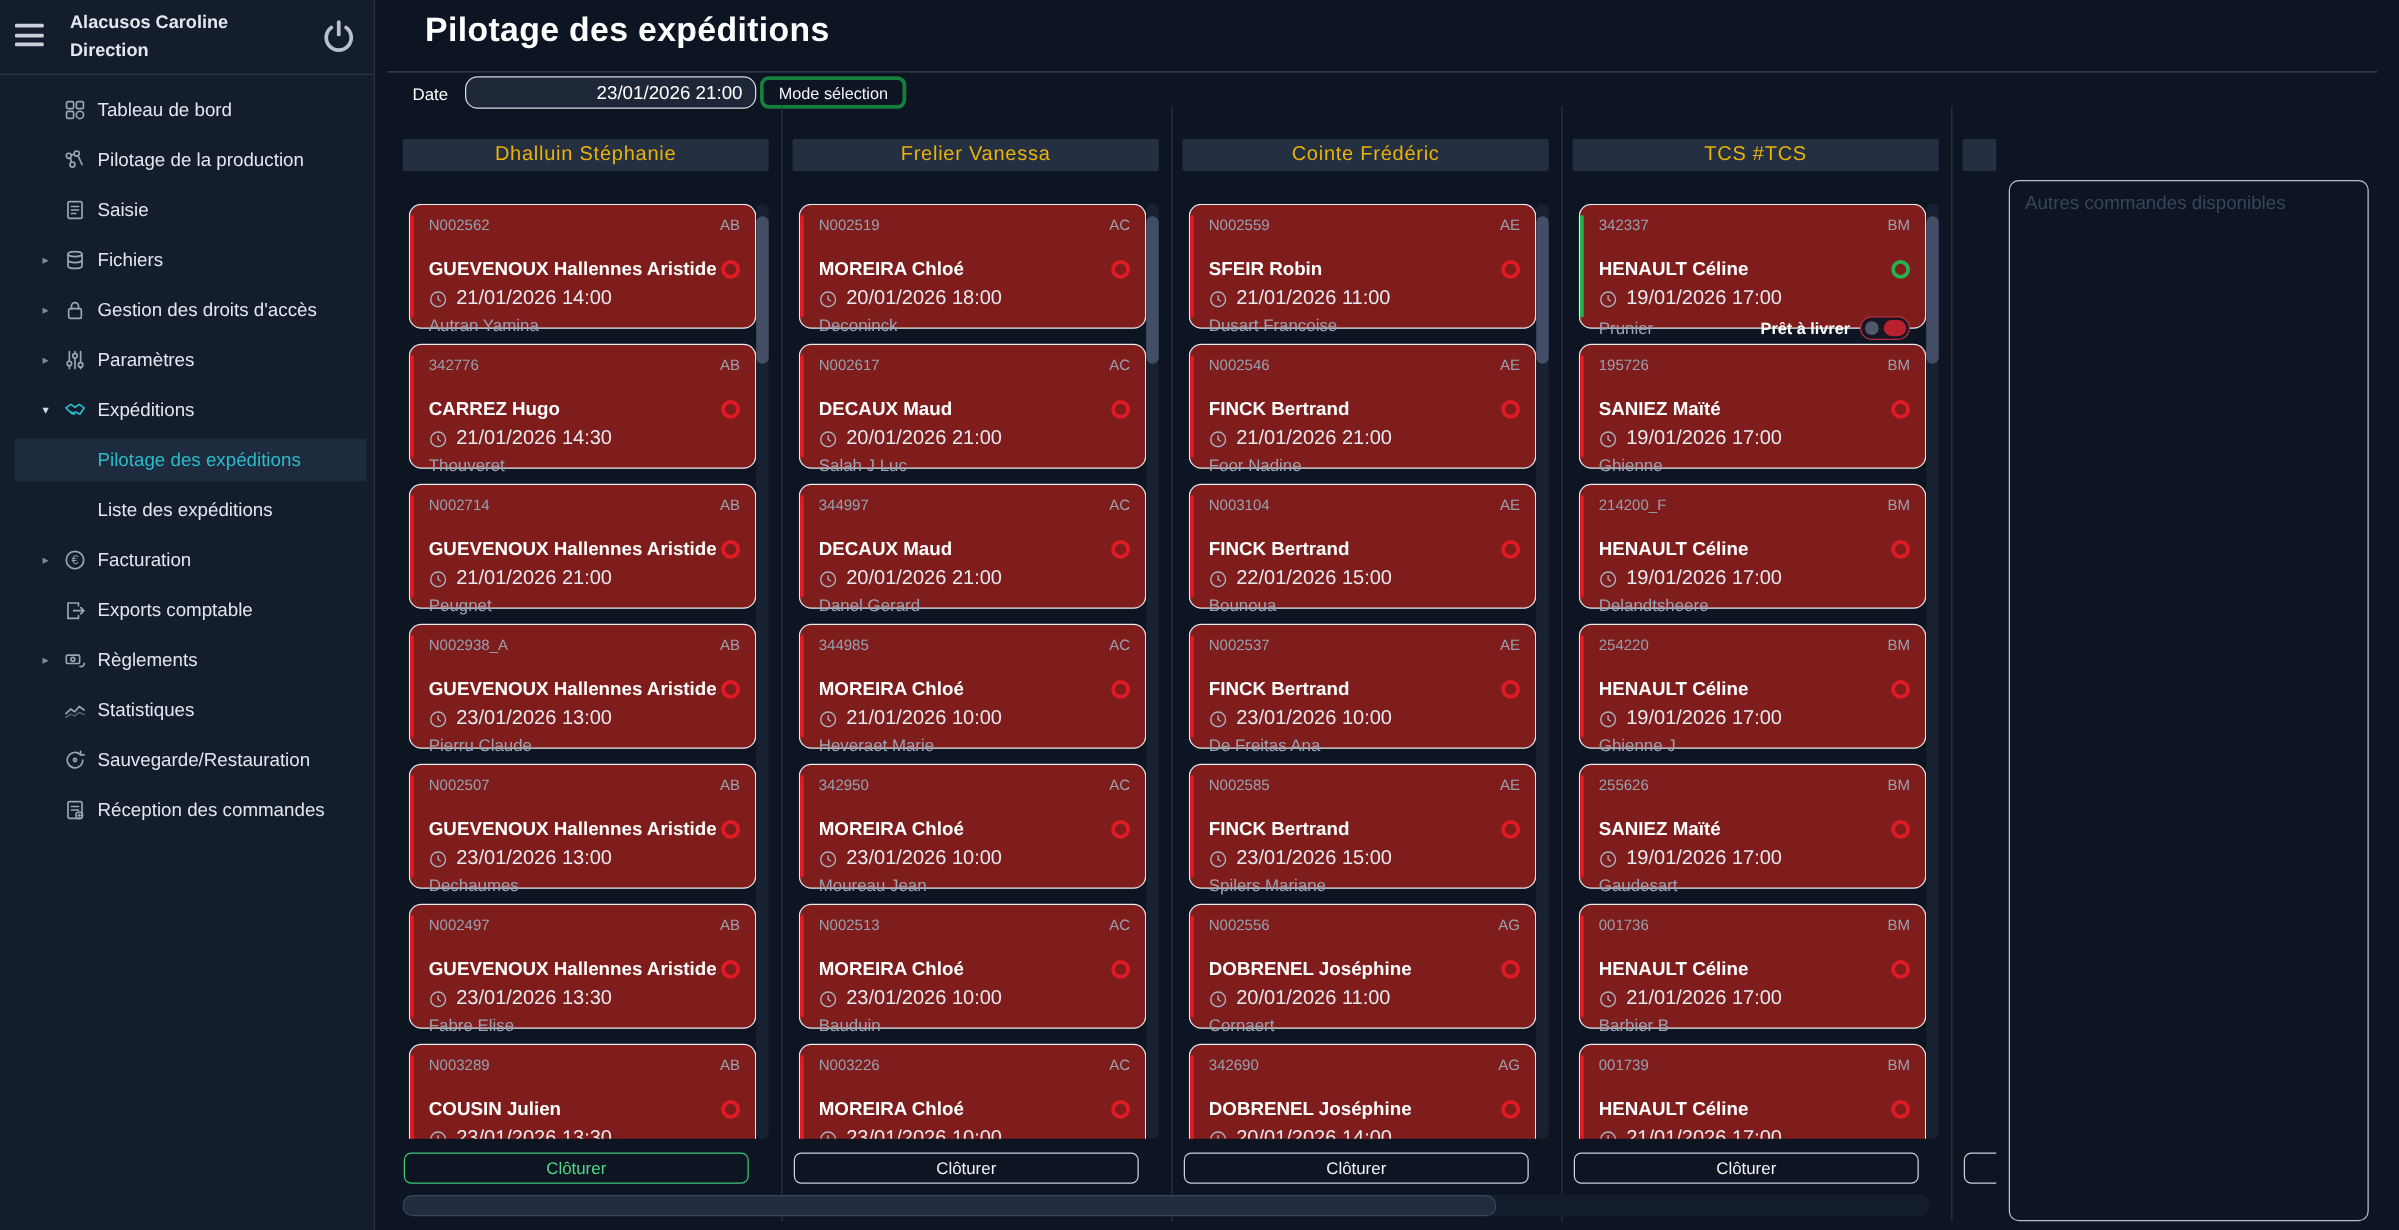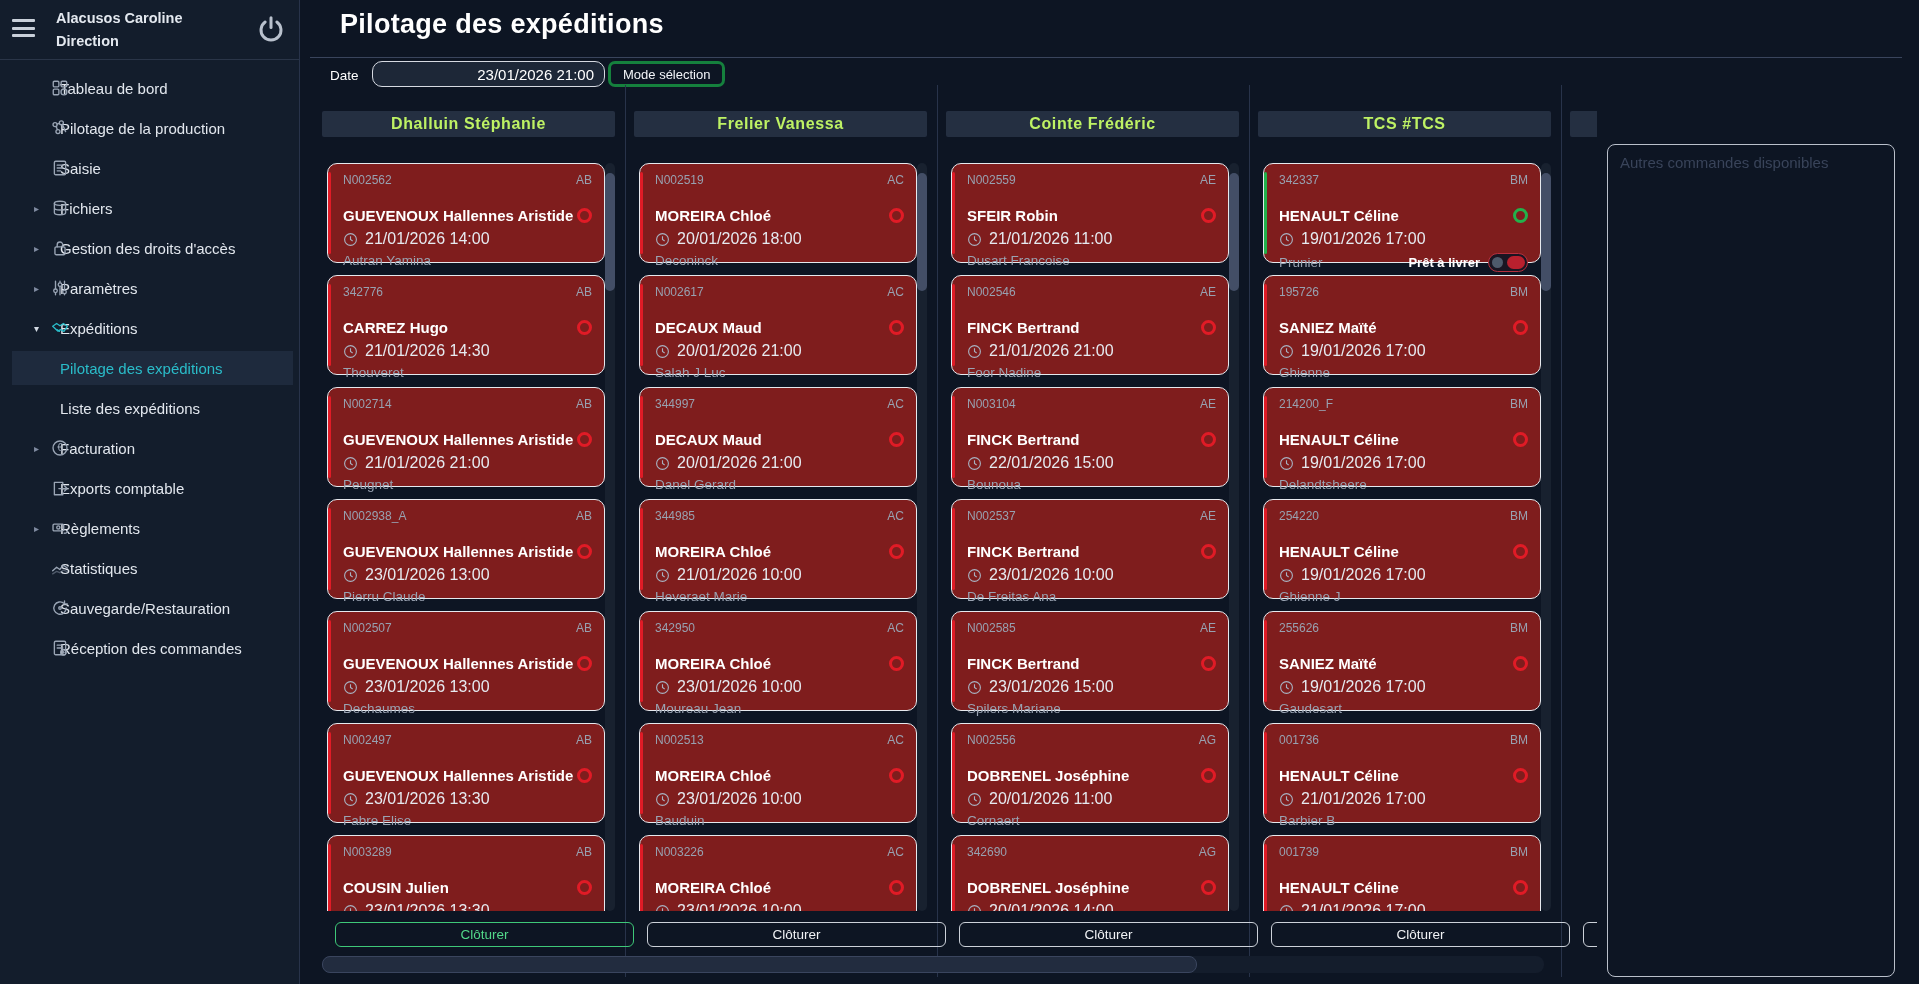--- a/index.html
+++ b/index.html
@@ -8,21 +8,21 @@
 
   
   .sidebar { position:absolute; left:0; top:0; width:300px; height:984px; background:#131d2c; border-right:1px solid #28334a; }
   .sb-header { position:relative; height:60px; border-bottom:1px solid #2a3548; }
   .hamb { position:absolute; left:12px; top:19px; width:23px; height:18px; display:flex; flex-direction:column; justify-content:space-between; cursor:pointer; }
   .hamb span { display:block; height:3px; background:#c9d0da; border-radius:1px; }
   .sb-user { position:absolute; left:56px; top:7px; line-height:23px; font-weight:bold; font-size:14.5px; color:#e3e8ef; }
   .power { position:absolute; right:10px; top:12px; width:36px; height:36px; color:#b9c1cd; cursor:pointer; }
   .power svg { width:30px; height:30px; margin:3px; }
   .menu { padding-top:8px; }
-  .mi { position:relative; height:40px; display:flex; align-items:center; padding-left:60px; font-size:15px; color:#e2e7ee; cursor:pointer; white-space:nowrap; }
+  .mi { position:relative; height:40px; display:flex; align-items:center; padding-left:78px; font-size:15px; color:#e2e7ee; cursor:pointer; white-space:nowrap; }
   .mi-caret { position:absolute; left:34px; font-size:10px; color:#7f8aa0; }
   .mi-caret.down { color:#d3dae4; }
   .mi-icon { position:absolute; left:51px; width:18px; height:18px; color:#9aa5b5; }
   .mi-icon svg { width:18px; height:18px; fill:none; stroke:currentColor; stroke-width:1.2; stroke-linecap:round; stroke-linejoin:round; }
   .mi.accent .mi-icon { color:#2abcc9; }
   .mi.active { background:linear-gradient(#1e2a3d,#1e2a3d) no-repeat; background-size:calc(100% - 18px) 34px; background-position:12px 3px; }
   .mi.active .mi-label { color:#2abcc9; }
 
   
   .main { position:absolute; left:300px; top:0; width:1619px; height:984px; }
@@ -31,21 +31,21 @@
   .date-label { position:absolute; left:30px; top:68px; font-size:13.5px; font-weight:normal; color:#fff; }
   .date-input { position:absolute; left:72px; top:61px; width:233px; height:26px; background:#1d2737; border:1px solid #d6dae2; border-radius:10px; color:#fff; font-size:15px; text-align:right; padding-right:10px; font-family:inherit; }
   .mode-btn { position:absolute; left:308px; top:61px; height:26px; padding:0 12px; background:transparent; border:3px solid #15803d; border-radius:7px; color:#f2f4f8; font-size:13px; font-family:inherit; cursor:pointer; }
 
   
   .col-divider { position:absolute; top:85px; width:1px; height:892px; background:#28334a; }
 
   
   .board { position:absolute; left:22px; top:111px; width:1275px; height:873px; overflow:hidden; }
   .col { position:absolute; top:0; width:293px; height:873px; }
-  .col-header { height:26px; background:#242f41; border-radius:2px; text-align:center; font-size:16px; font-weight:bold; color:#bef264; line-height:26px; letter-spacing:.6px; }
+  .col-header { height:26px; background:#242f41; border-radius:2px; text-align:center; font-size:16px; font-weight:normal; color:#eab308; line-height:26px; letter-spacing:.6px; }
   .cards { position:absolute; top:52px; left:5px; width:278px; height:748px; overflow:hidden; display:flex; flex-direction:column; gap:12px; }
   .card { flex:none; position:relative; height:100px; background:#7f1d1d; border:1px solid #e6e9ee; border-radius:10px; padding:9px 12px 8px 15px; cursor:grab; }
   .card .strip { position:absolute; left:0; top:8px; bottom:8px; width:3px; border-radius:2px; }
   .st-red .strip { background:#e01b26; }
   .st-green .strip { background:#23b24b; }
   .card-row1 { display:flex; justify-content:space-between; font-size:12px; color:#98a1b0; height:15px; }
   .card-row2 { display:flex; justify-content:space-between; align-items:center; margin-top:18px; height:19px; }
   .client { font-size:15px; font-weight:bold; color:#ffffff; white-space:nowrap; }
   .circle { width:15px; height:15px; border:3px solid #e01b26; border-radius:50%; flex:none; }
   .st-green .circle { border-color:#23b24b; }
@@ -53,21 +53,21 @@
   .clock { color:#a8b1c0; width:15px; height:15px; }
   .clock svg { width:15px; height:15px; fill:none; stroke:currentColor; stroke-width:1.2; }
   .card-row4 { display:flex; justify-content:space-between; align-items:center; margin-top:5px; font-size:13.5px; color:#9aa3b2; }
   .ready-wrap { display:flex; align-items:center; gap:8px; }
   .ready-label { font-size:13px; font-weight:bold; color:#fff; }
   .toggle { position:relative; width:40px; height:19px; border:1.5px solid #b5303e; border-radius:10px; background:#1a1522; cursor:pointer; }
   .toggle .knob { position:absolute; left:3px; top:2.5px; width:11px; height:11px; border-radius:50%; background:#4e5a6b; }
   .toggle::after { content:''; position:absolute; right:2px; top:1.5px; width:18px; height:13px; border-radius:8px; background:#b8202e; }
   .vscroll { position:absolute; right:0; top:52px; width:10px; height:748px; background:#18212f; border-radius:5px; }
   .vthumb { position:absolute; top:10px; left:0; width:10px; height:118px; background:#434e66; border-radius:5px; cursor:pointer; }
-  .close-btn { position:absolute; top:811px; left:1px; width:299px; height:25px; background:transparent; border:1px solid #ccd1d9; border-radius:6px; color:#f0f2f5; font-size:13.5px; font-family:inherit; cursor:pointer;margin-left:12px; }
+  .close-btn { position:absolute; top:811px; left:1px; width:276px; height:25px; background:transparent; border:1px solid #ccd1d9; border-radius:6px; color:#f0f2f5; font-size:13.5px; font-family:inherit; cursor:pointer; }
   .close-btn.accent { border-color:#3ec878; color:#52d88a; }
   .col.partial .col-header { letter-spacing:0; }
   .hscroll { position:absolute; left:0; top:845px; width:1222px; height:17px; background:#141d2c; border-radius:8px; }
   .hthumb { position:absolute; left:0; top:0; width:875px; height:17px; background:#222c3f; border:1px solid #3a455e; border-radius:8px; cursor:pointer; }
 
   
   .side-panel { position:absolute; left:1307px; top:144px; width:288px; height:833px; border:1px solid #bac0cb; border-radius:8px; }
   .side-panel-title { position:absolute; left:12px; top:9px; font-size:15px; color:#39445a; }
 </style>
 </head>

